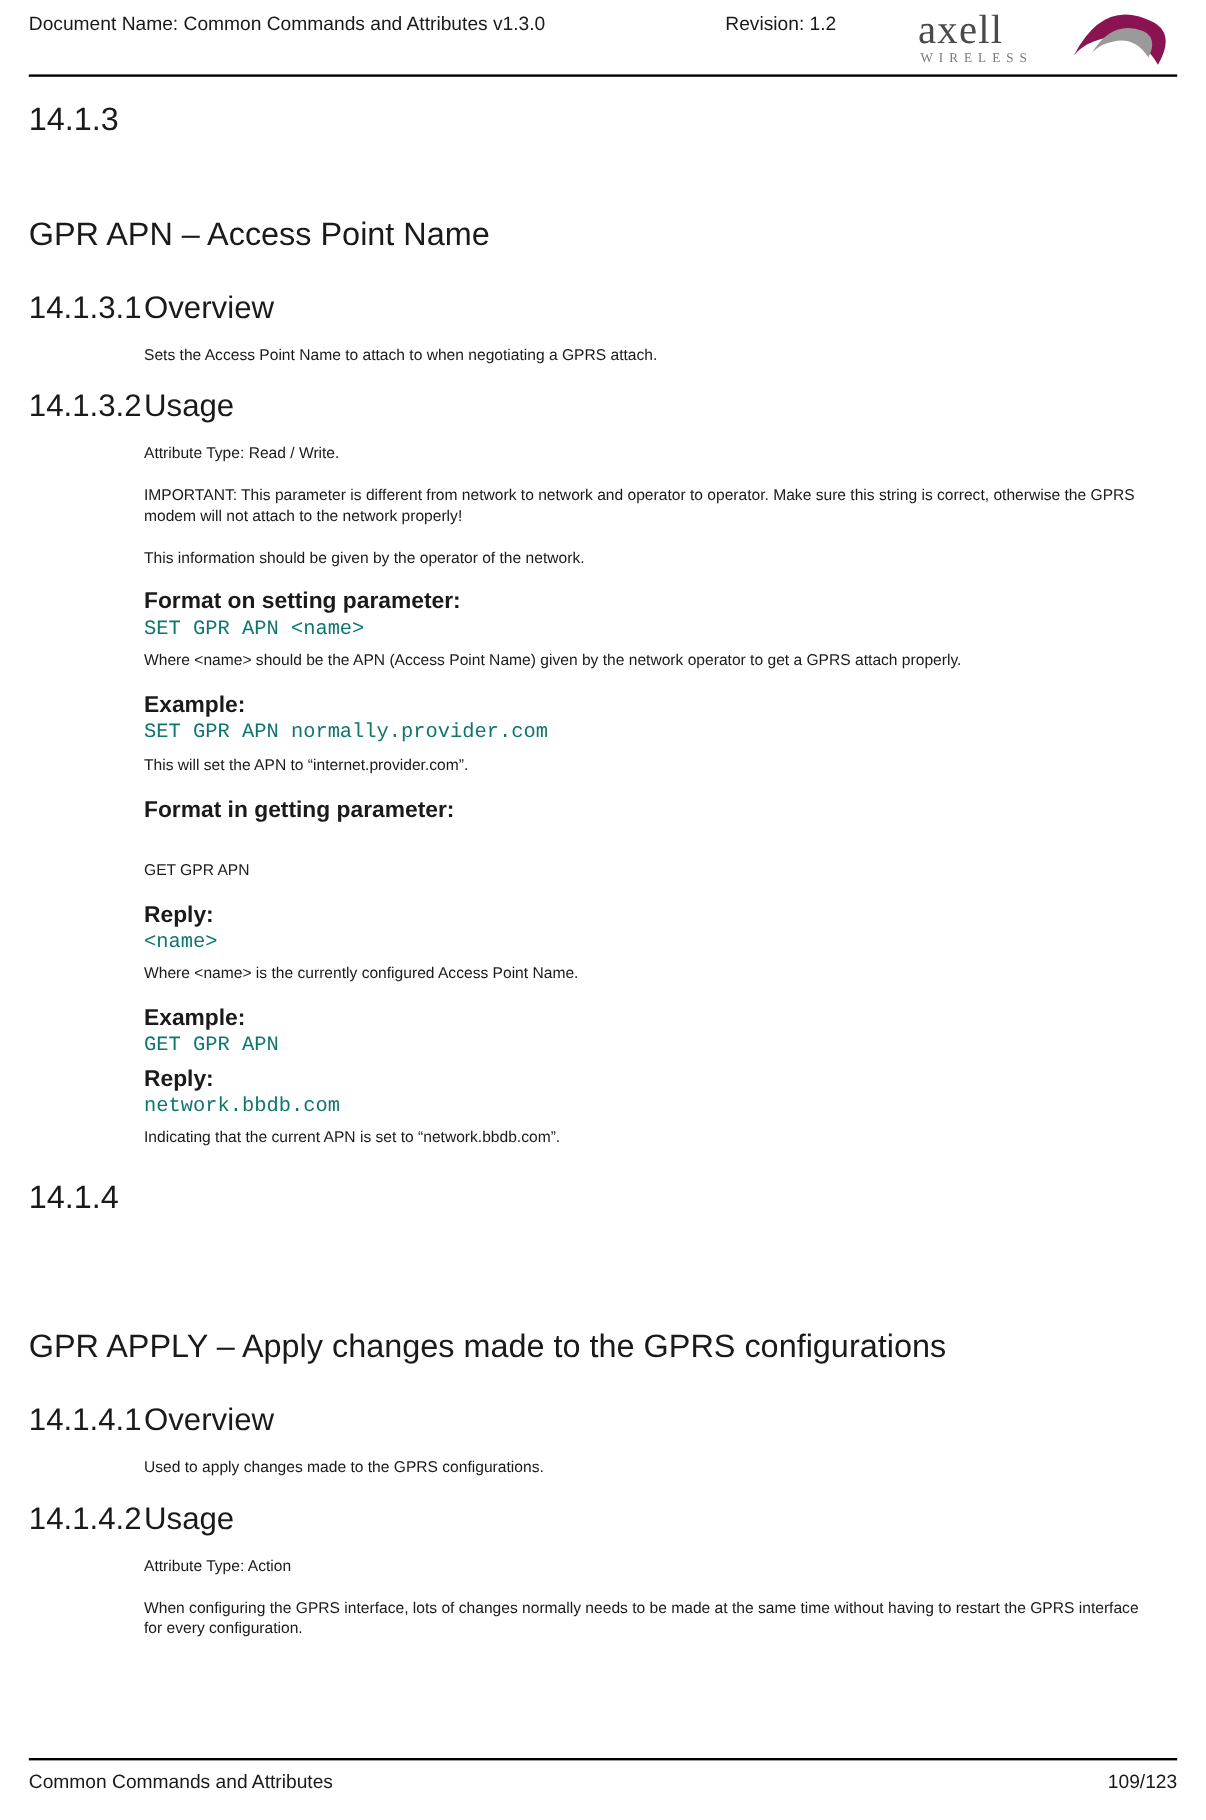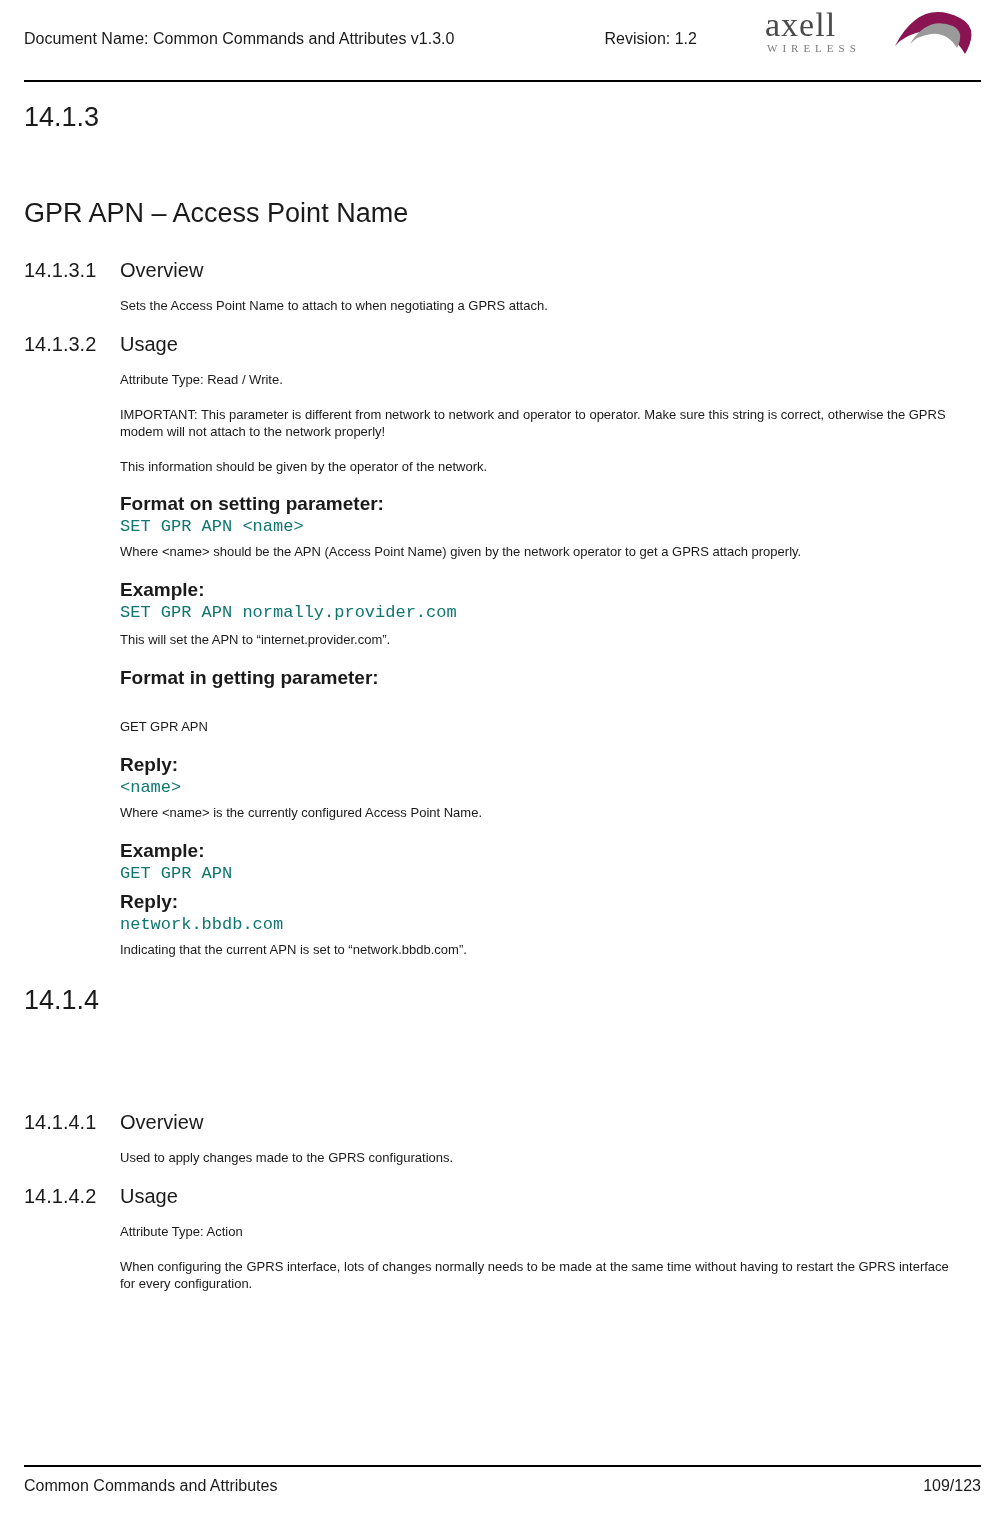--- a/index.html
+++ b/index.html
@@ -6,21 +6,21 @@
     margin: 0;
     padding: 0;
     font-family: Verdana, Geneva, sans-serif;
     color: #1a1a1a;
     background: #fff;
   }
   .page {
     width: 1005px;
     height: 1517px;
     box-sizing: border-box;
-    padding: 28px 24px 0 24px;
+    padding: 10px 24px 0 24px;
     position: relative;
   }
   .header-line {
     display: flex;
     align-items: flex-start;
     height: 52px;
   }
   .doc-name {
     font-size: 16px;
     padding-top: 2px;
@@ -46,21 +46,21 @@
     margin-bottom: 18px;
   }
   .sec-num {
     width: 96px;
     flex: 0 0 96px;
   }
   .sec-title {
     flex: 1;
   }
   .h2 { font-size: 27px; font-weight: 400; flex-direction: column; }
-  .h3 { font-size: 20px; font-weight: 400; }
+  .h3 { font-size: 26px; font-weight: 400; }
   .h2 .sec-num, .h3 .sec-num { font-weight: 400; }
   .h2 { margin-top: 14px; margin-bottom: 30px; }
   .h3 { margin-top: 10px; margin-bottom: 16px; }
   .body-indent {
     margin-left: 96px;
     margin-right: 24px;
   }
   .para {
     font-size: 13px;
     line-height: 1.3;
@@ -156,20 +156,21 @@
     <div class="bold-label">Example:</div>
     <div class="code">GET GPR APN</div>
 
     <div class="bold-label">Reply:</div>
     <div class="code">network.bbdb.com</div>
     <div class="para">Indicating that the current APN is set to “network.bbdb.com”.</div>
   </div>
 
   <div class="section-row h2" style="margin-top:26px;gap:28px;">
     <div class="sec-num">14.1.4</div>
+    <div class="sec-title">GPR APPLY – Apply changes made to the GPRS configurations</div>
   </div>
 
   <div class="section-row h3">
     <div class="sec-num">14.1.4.1</div>
     <div class="sec-title">Overview</div>
   </div>
   <div class="body-indent">
     <div class="para">Used to apply changes made to the GPRS configurations.</div>
   </div>
 

